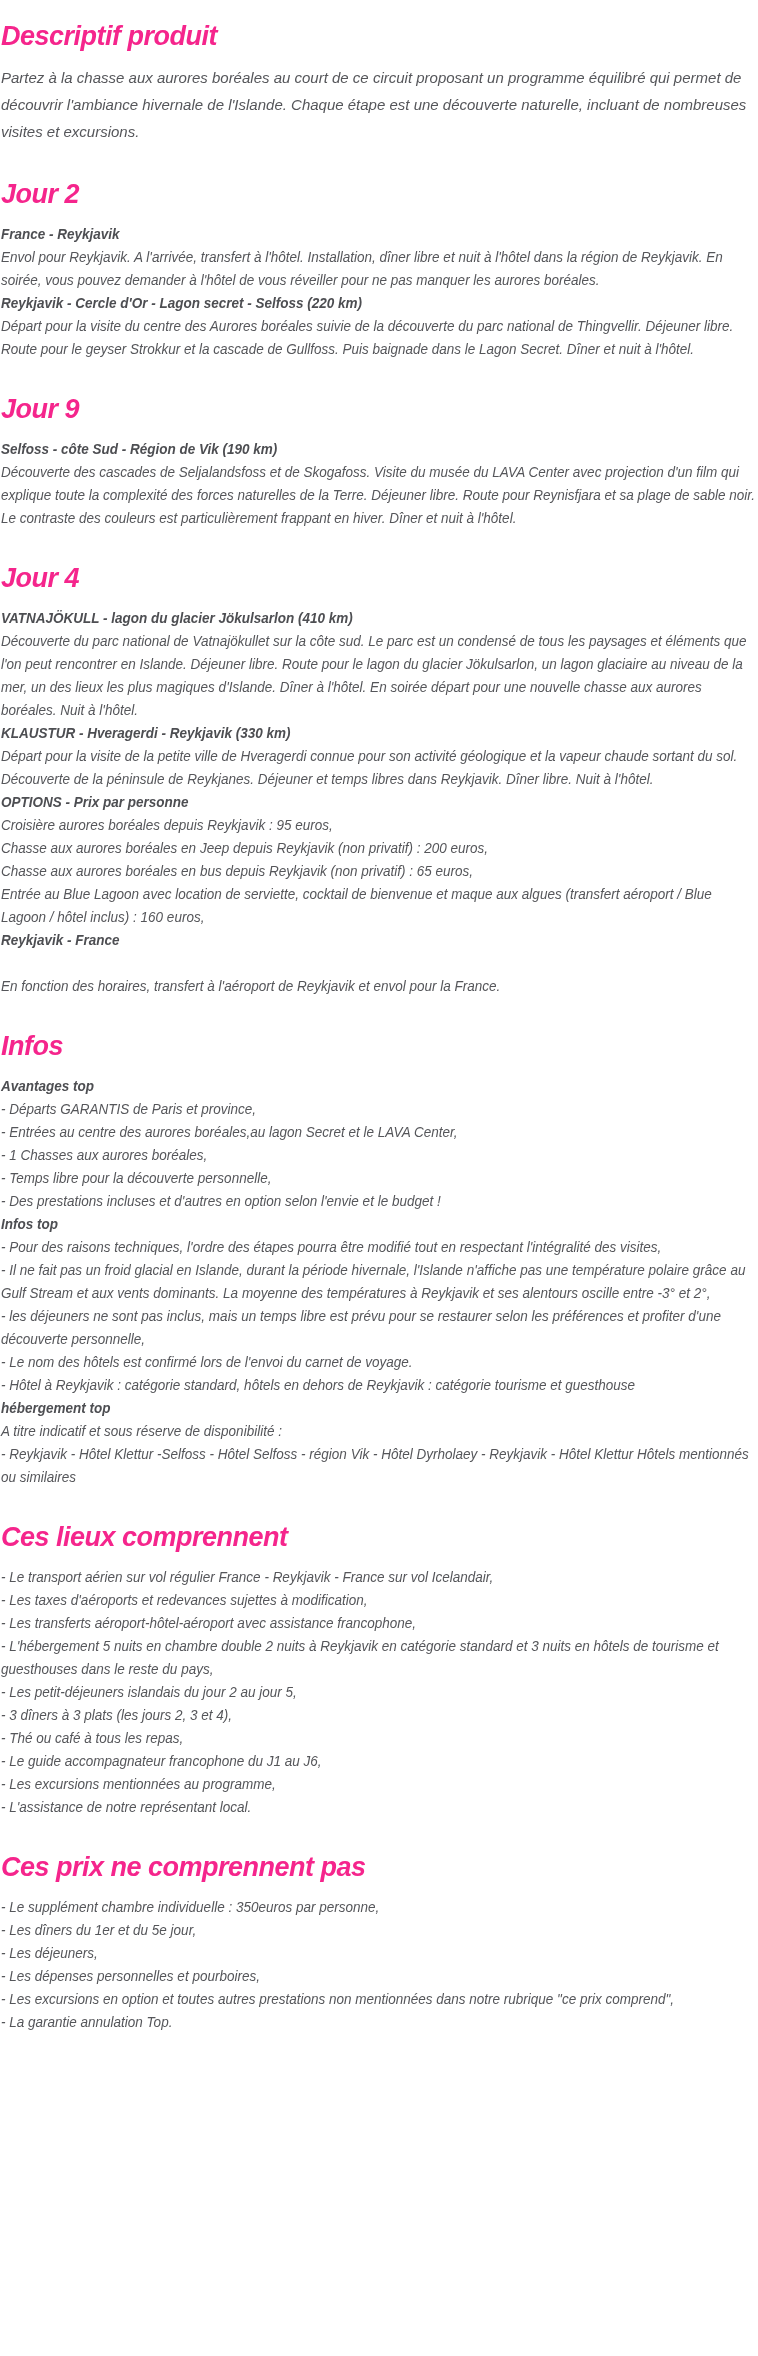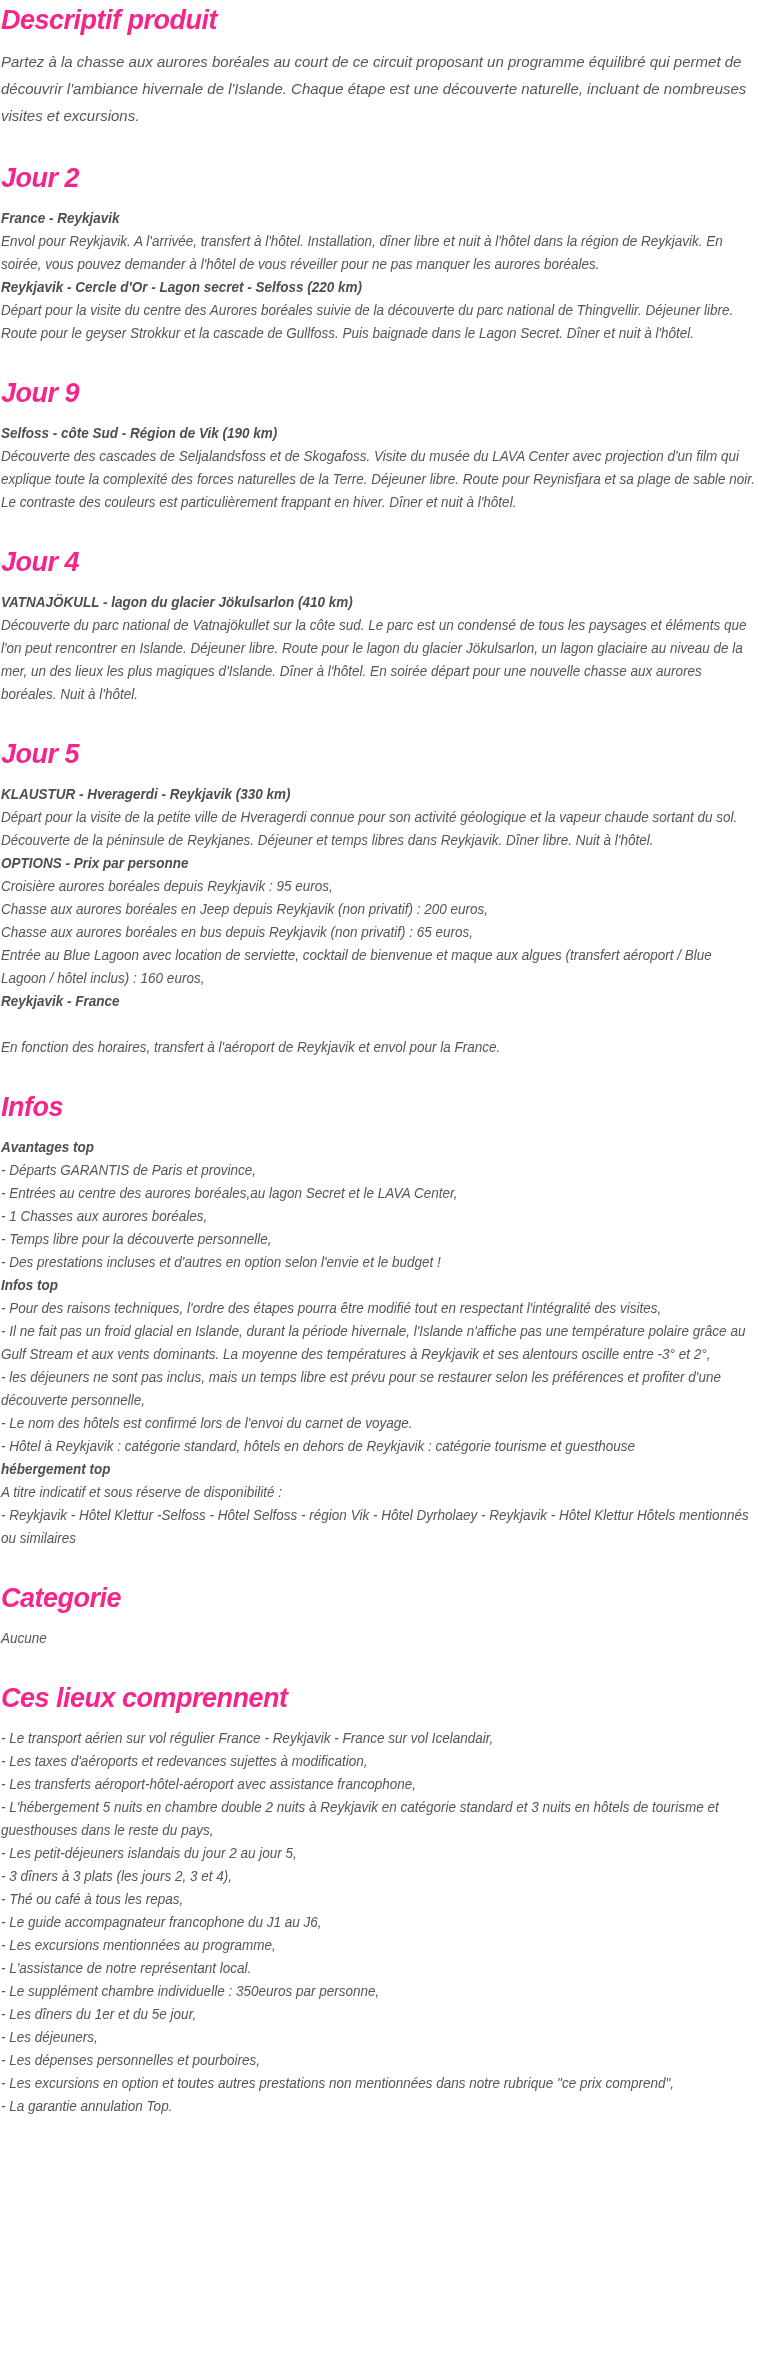--- a/index.html
+++ b/index.html
@@ -7,21 +7,21 @@
     padding: 0;
     background: #ffffff;
     overflow-x: hidden;
   }
   body {
     width: 758px;
     font-family: "Liberation Sans", sans-serif;
     color: #55565a;
   }
   .page {
-    padding: 2px 2px 6px 1px;
+    padding: 18px 2px 6px 1px;
   }
   section { display: block; }
   h1.sec-heading {
     color: #f5258c;
     font-style: italic;
     font-weight: 700;
     font-size: 27px;
     line-height: 30px;
     letter-spacing: -0.5px;
     margin: 34px 0 13px 0;
@@ -82,21 +82,20 @@
     <p class="cond">Découverte des cascades de Seljalandsfoss et de Skogafoss. Visite du musée du LAVA Center avec projection d'un film qui explique toute la complexité des forces naturelles de la Terre. Déjeuner libre. Route pour Reynisfjara et sa plage de sable noir. Le contraste des couleurs est particulièrement frappant en hiver. Dîner et nuit à l'hôtel.</p>
   </section>
 
   <section>
     <h1 class="sec-heading">Jour 4</h1>
     <p class="cond sub">VATNAJÖKULL - lagon du glacier Jökulsarlon (410 km)</p>
     <p class="cond">Découverte du parc national de Vatnajökullet sur la côte sud. Le parc est un condensé de tous les paysages et éléments que l'on peut rencontrer en Islande. Déjeuner libre. Route pour le lagon du glacier Jökulsarlon, un lagon glaciaire au niveau de la mer, un des lieux les plus magiques d'Islande. Dîner à l'hôtel. En soirée départ pour une nouvelle chasse aux aurores boréales. Nuit à l'hôtel.</p>
   </section>
 
   <section>
-    <h1 class="sec-heading">Jour 5</h1>
     <p class="cond sub">KLAUSTUR - Hveragerdi - Reykjavik (330 km)</p>
     <p class="cond">Départ pour la visite de la petite ville de Hveragerdi connue pour son activité géologique et la vapeur chaude sortant du sol. Découverte de la péninsule de Reykjanes. Déjeuner et temps libres dans Reykjavik. Dîner libre. Nuit à l'hôtel.</p>
     <p class="cond sub">OPTIONS - Prix par personne</p>
     <ul class="cond">
         <li>Croisière aurores boréales depuis Reykjavik : 95 euros,</li>
         <li>Chasse aux aurores boréales en Jeep depuis Reykjavik (non privatif) : 200 euros,</li>
         <li>Chasse aux aurores boréales en bus depuis Reykjavik (non privatif) : 65 euros,</li>
         <li>Entrée au Blue Lagoon avec location de serviette, cocktail de bienvenue et maque aux algues (transfert aéroport / Blue Lagoon / hôtel inclus) : 160 euros,</li>
       </ul>
   </section>
@@ -124,42 +123,39 @@
         <li>- Le nom des hôtels est confirmé lors de l'envoi du carnet de voyage.</li>
         <li>- Hôtel à Reykjavik : catégorie standard, hôtels en dehors de Reykjavik : catégorie tourisme et guesthouse</li>
       </ul>
     <p class="cond sub">hébergement top</p>
     <ul class="cond">
         <li>A titre indicatif et sous réserve de disponibilité :</li>
         <li>- Reykjavik - Hôtel Klettur -Selfoss - Hôtel Selfoss - région Vik - Hôtel Dyrholaey - Reykjavik - Hôtel Klettur Hôtels mentionnés ou similaires</li>
       </ul>
   </section>
 
-  <section>
-    <h1 class="sec-heading">Categorie</h1>
-    <p class="cond">Aucune</p>
-  </section>
 
   <section>
     <h1 class="sec-heading">Ces lieux comprennent</h1>
     <ul class="cond">
         <li>- Le transport aérien sur vol régulier France - Reykjavik - France sur vol Icelandair,</li>
         <li>- Les taxes d'aéroports et redevances sujettes à modification,</li>
         <li>- Les transferts aéroport-hôtel-aéroport avec assistance francophone,</li>
         <li>- L'hébergement 5 nuits en chambre double 2 nuits à Reykjavik en catégorie standard et 3 nuits en hôtels de tourisme et guesthouses dans le reste du pays,</li>
         <li>- Les petit-déjeuners islandais du jour 2 au jour 5,</li>
         <li>- 3 dîners à 3 plats (les jours 2, 3 et 4),</li>
         <li>- Thé ou café à tous les repas,</li>
         <li>- Le guide accompagnateur francophone du J1 au J6,</li>
         <li>- Les excursions mentionnées au programme,</li>
         <li>- L'assistance de notre représentant local.</li>
       </ul>
   </section>
 
   <section>
+    <h1 class="sec-heading">Ces prix ne comprennent pas</h1>
     <ul class="cond">
         <li>- Le supplément chambre individuelle : 350euros par personne,</li>
         <li>- Les dîners du 1er et du 5e jour,</li>
         <li>- Les déjeuners,</li>
         <li>- Les dépenses personnelles et pourboires,</li>
         <li>- Les excursions en option et toutes autres prestations non mentionnées dans notre rubrique "ce prix comprend",</li>
         <li>- La garantie annulation Top.</li>
       </ul>
   </section>
 

